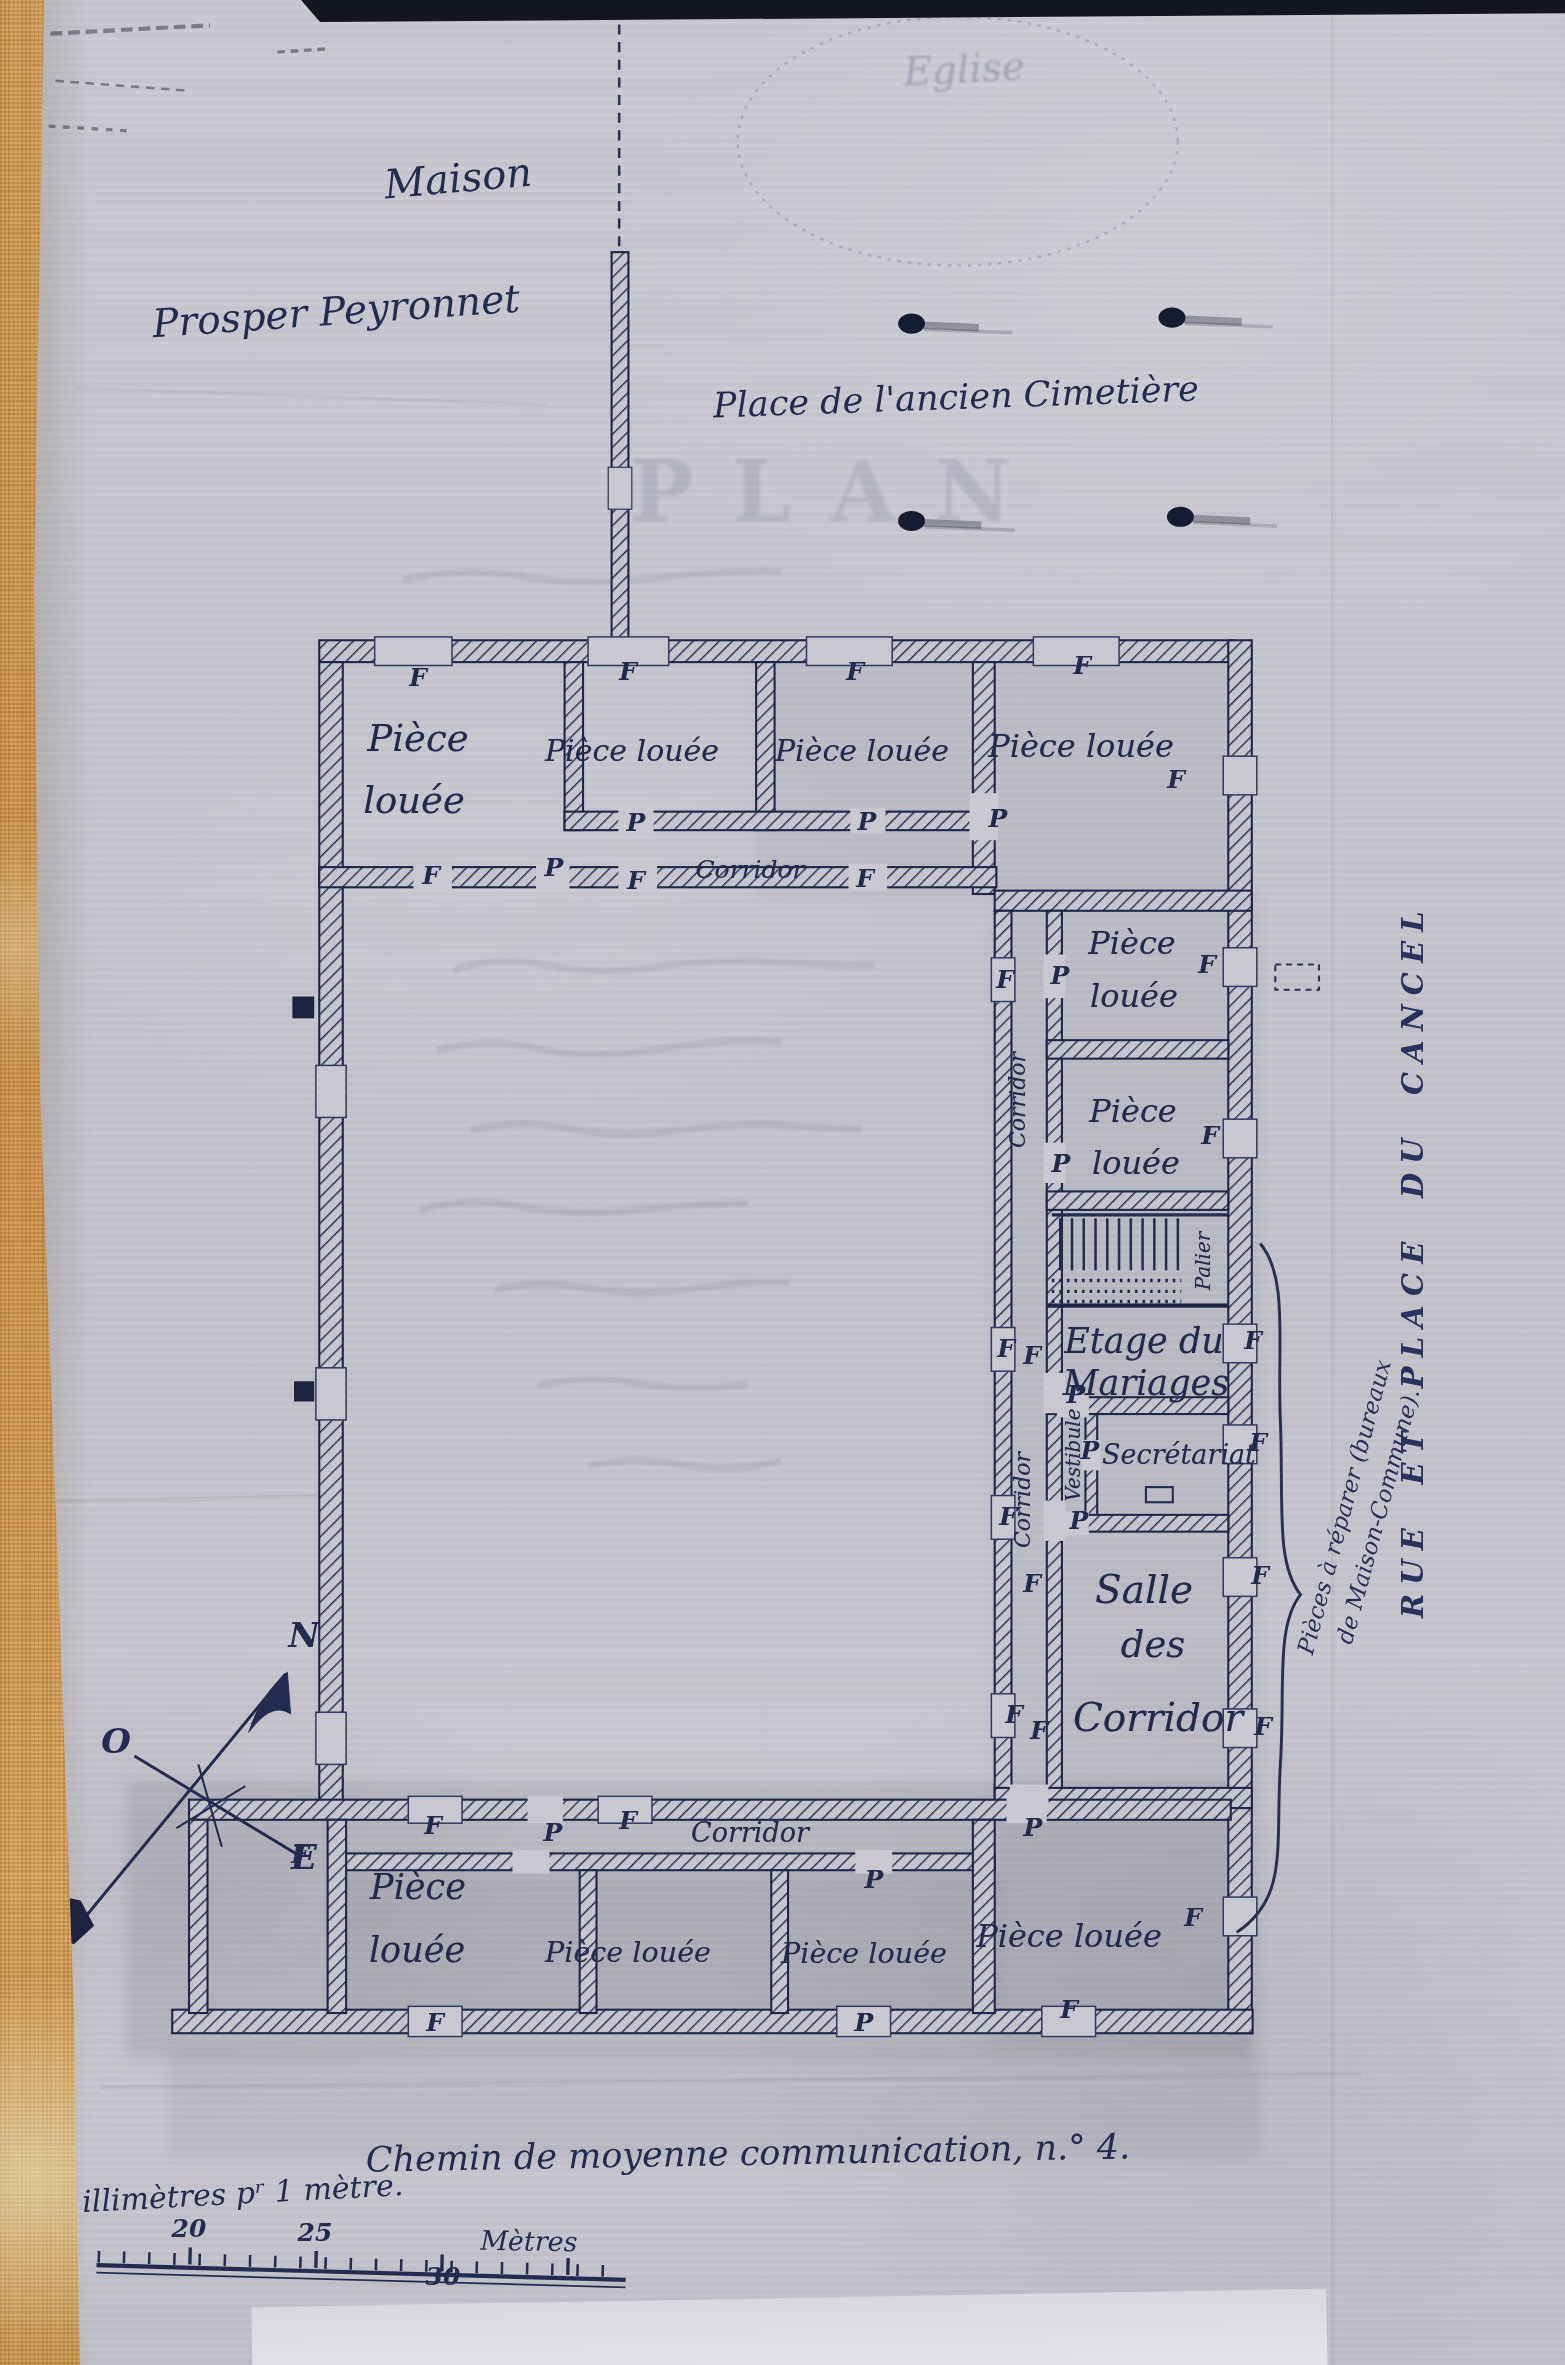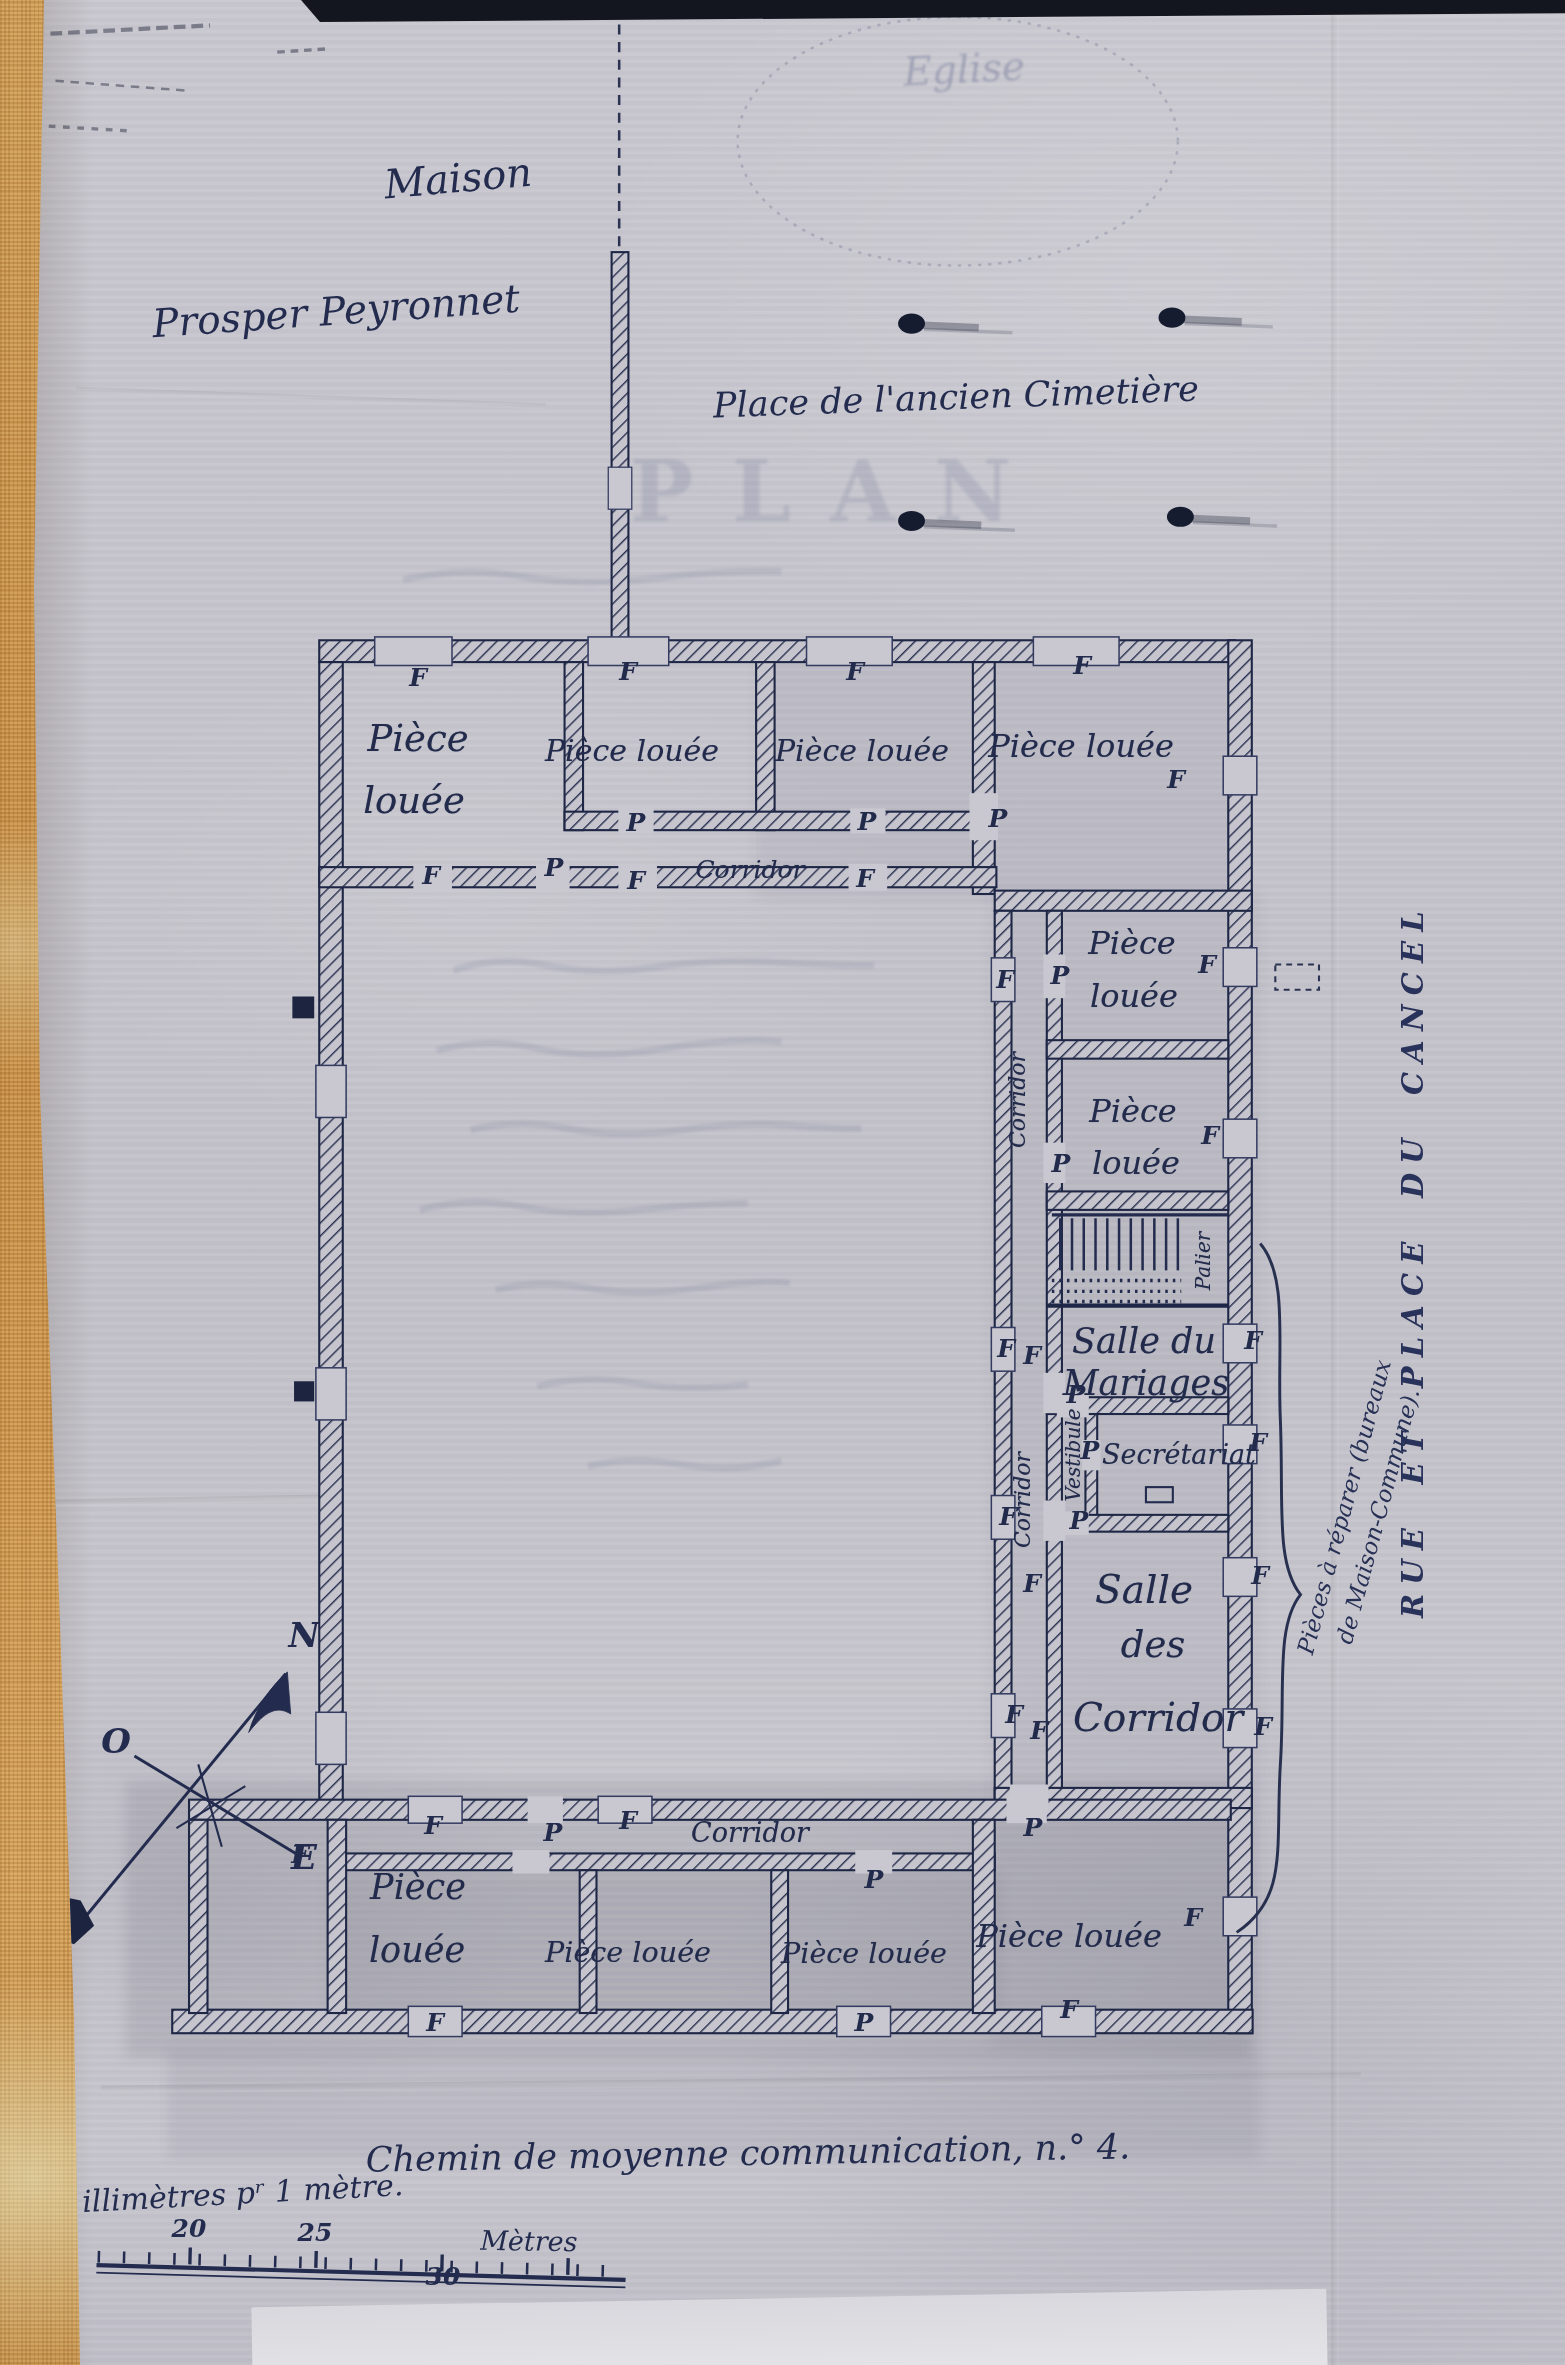--- a/index.html
+++ b/index.html
@@ -269,21 +269,21 @@
         <div class="rlab" style="left: 632px; top: 750px; font-size: 30px;">Pièce louée</div>
         <div class="rlab" style="left: 862px; top: 750px; font-size: 30px;">Pièce louée</div>
         <div class="rlab" style="left: 1081px; top: 746px; font-size: 32px;">Pièce louée</div>
         <div class="rlab" style="left: 750px; top: 869px; font-size: 25px;">Corridor</div>
         <div class="rlab" style="left: 1132px; top: 943px; font-size: 32px;">Pièce</div>
         <div class="rlab" style="left: 1134px; top: 996px; font-size: 32px;">louée</div>
         <div class="rlab" style="left: 1017px; top: 1100px; font-size: 22px; transform: translate(-50%, -50%) rotate(-90deg);">Corridor</div>
         <div class="rlab" style="left: 1133px; top: 1111px; font-size: 32px;">Pièce</div>
         <div class="rlab" style="left: 1136px; top: 1163px; font-size: 32px;">louée</div>
         <div class="rlab" style="left: 1203px; top: 1261px; font-size: 20px; transform: translate(-50%, -50%) rotate(-90deg);">Palier</div>
-        <div class="rlab" style="left: 1144px; top: 1341px; font-size: 35px;">Salle du</div>
+        <div class="rlab" style="left: 1144px; top: 1341px; font-size: 35px;">Etage du</div>
         <div class="rlab" style="left: 1146px; top: 1383px; font-size: 35px;">Mariages</div>
         <div class="rlab" style="left: 1022px; top: 1500px; font-size: 22px; transform: translate(-50%, -50%) rotate(-90deg);">Corridor</div>
         <div class="rlab" style="left: 1073px; top: 1455px; font-size: 20px; transform: translate(-50%, -50%) rotate(-90deg);">Vestibule</div>
         <div class="rlab" style="left: 1179px; top: 1454px; font-size: 27px;">Secrétariat</div>
         <div class="rlab" style="left: 1144px; top: 1589px; font-size: 39px;">Salle</div>
         <div class="rlab" style="left: 1153px; top: 1644px; font-size: 37px;">des</div>
         <div class="rlab" style="left: 1158px; top: 1717px; font-size: 39px;">Corridor</div>
         <div class="rlab" style="left: 750px; top: 1832px; font-size: 27px;">Corridor</div>
         <div class="rlab" style="left: 418px; top: 1887px; font-size: 35px;">Pièce</div>
         <div class="rlab" style="left: 417px; top: 1950px; font-size: 35px;">louée</div>

